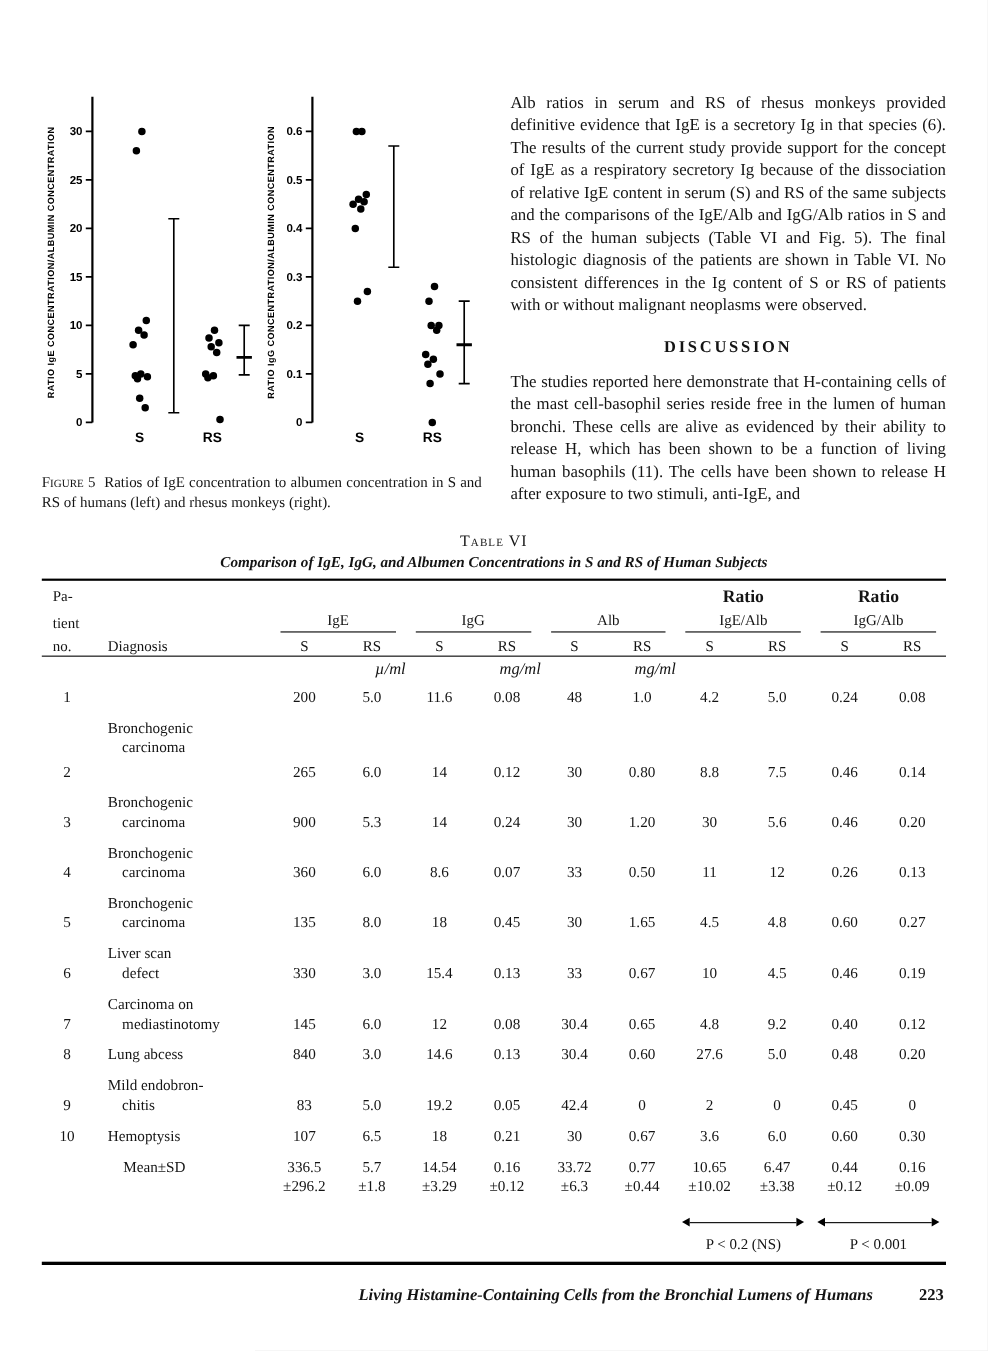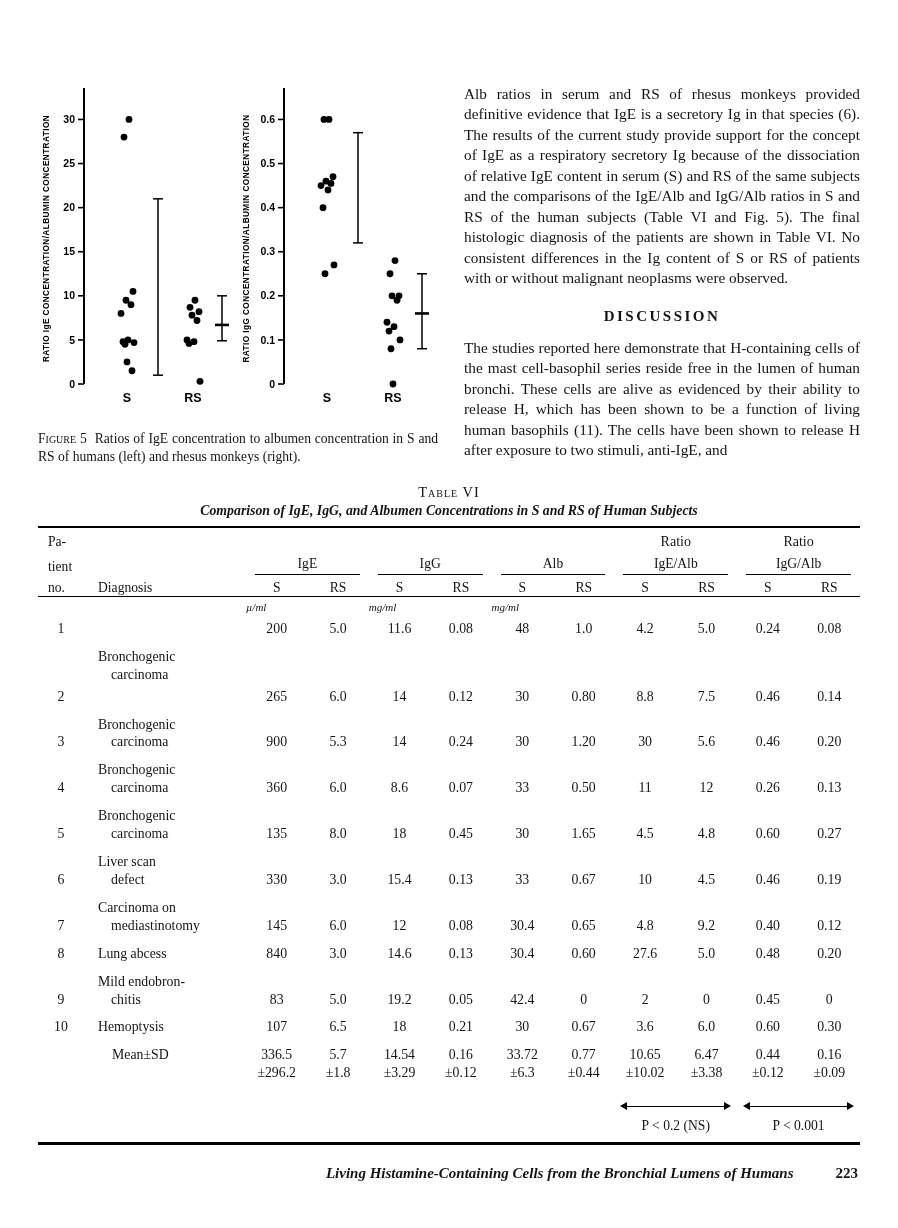--- a/index.html
+++ b/index.html
@@ -41,26 +41,26 @@
   .rule.thin   { height:1.1px; }
   .rule.thick2 { height:2.4px; }
 
   .tgrid { display:grid; grid-template-columns:46px 162px repeat(10, 1fr); width:100%; }
   #thead-grid { grid-template-rows:17px 24px 21px; padding-top:6px; font-size:13.6px; }
   .hc { text-align:center; }
   .hc.left { text-align:left; padding-left:10px; }
   .hc.diag-h { text-align:left; padding-left:14px; align-self:end; }
   .hc.bot { align-self:end; }
   .grp-h { border-bottom:1.2px solid #000; margin:0 9px; padding-bottom:2px; align-self:end; }
-  .ratio-h { font-size:14px; }
+  .ratio-h { font-size:16px;font-weight:bold; }
   .sub-h { align-self:end; padding-top:2px; }
 
   #tbody-grid { font-size:13.8px; }
   .bcell { padding:4px 0 6px; line-height:1.3; }
-  .unit { font-style:italic; font-size:11px; text-align:left; padding:3px 0 1px; }
+  .unit { font-style:italic; font-size:15px; text-align:right; padding:3px 0 1px; }
   .no-cell { text-align:center; align-self:end; }
   .diag { padding-left:14px; }
   .diag .indent { padding-left:13px; }
   .val { text-align:center; align-self:end; }
   .mean-label { padding-left:28px; align-self:start; }
   .mval { text-align:center; align-self:start; }
 
   .sig-cell { padding:10px 4px 8px; }
   .arrow { display:flex; align-items:center; margin:4px 2px 3px; }
   .arrow .aline { flex:1; height:1.4px; background:#000; }

